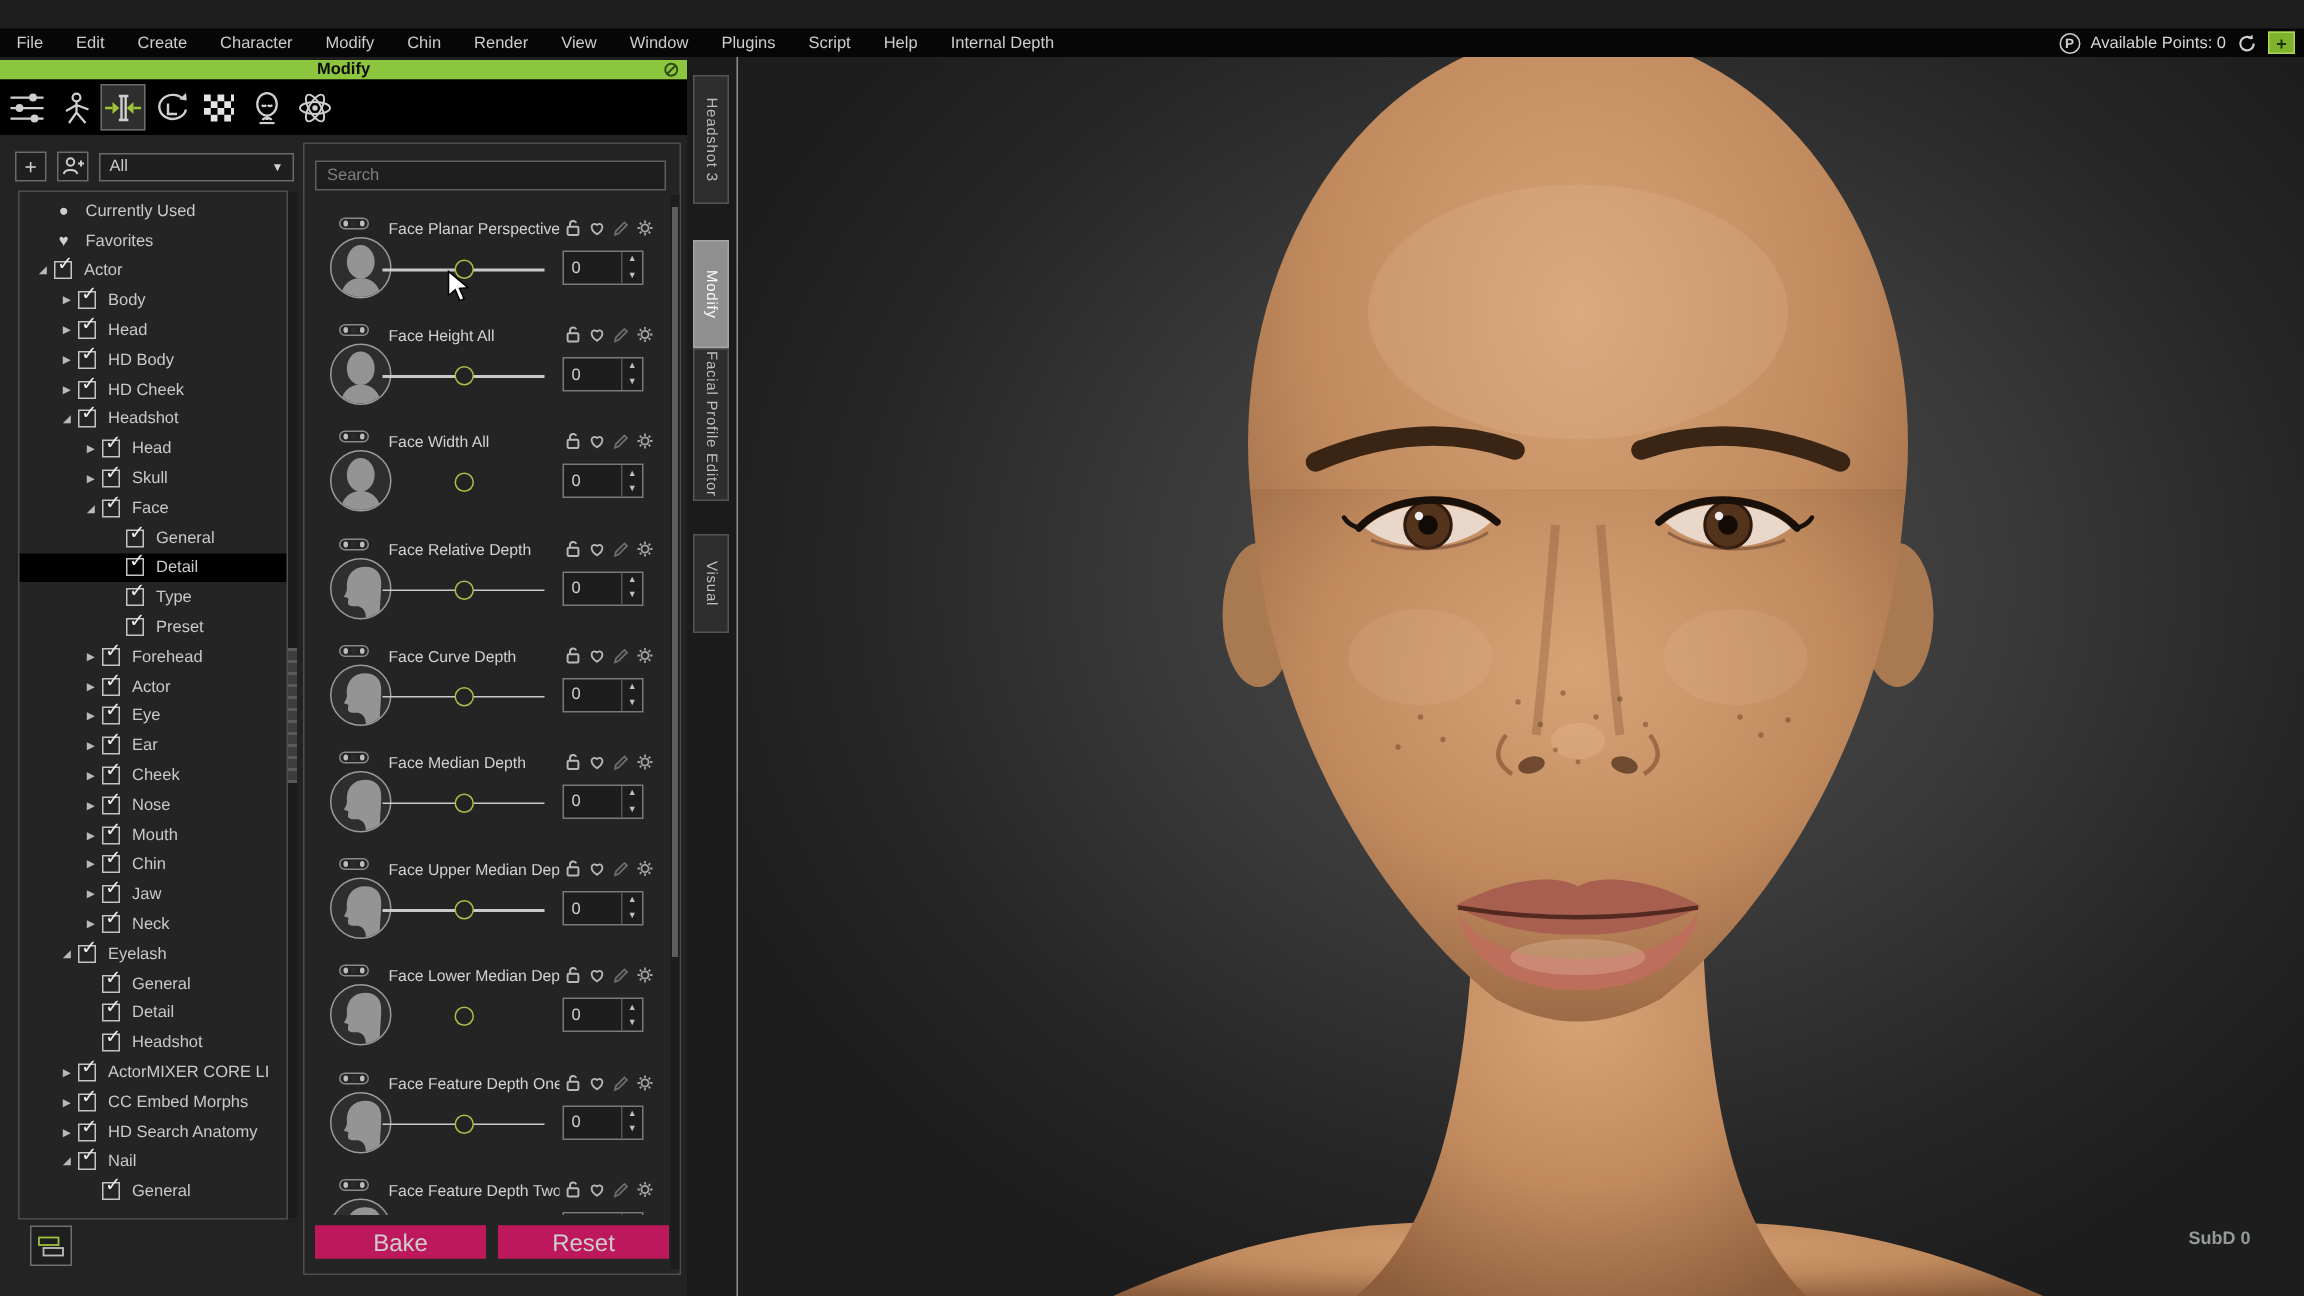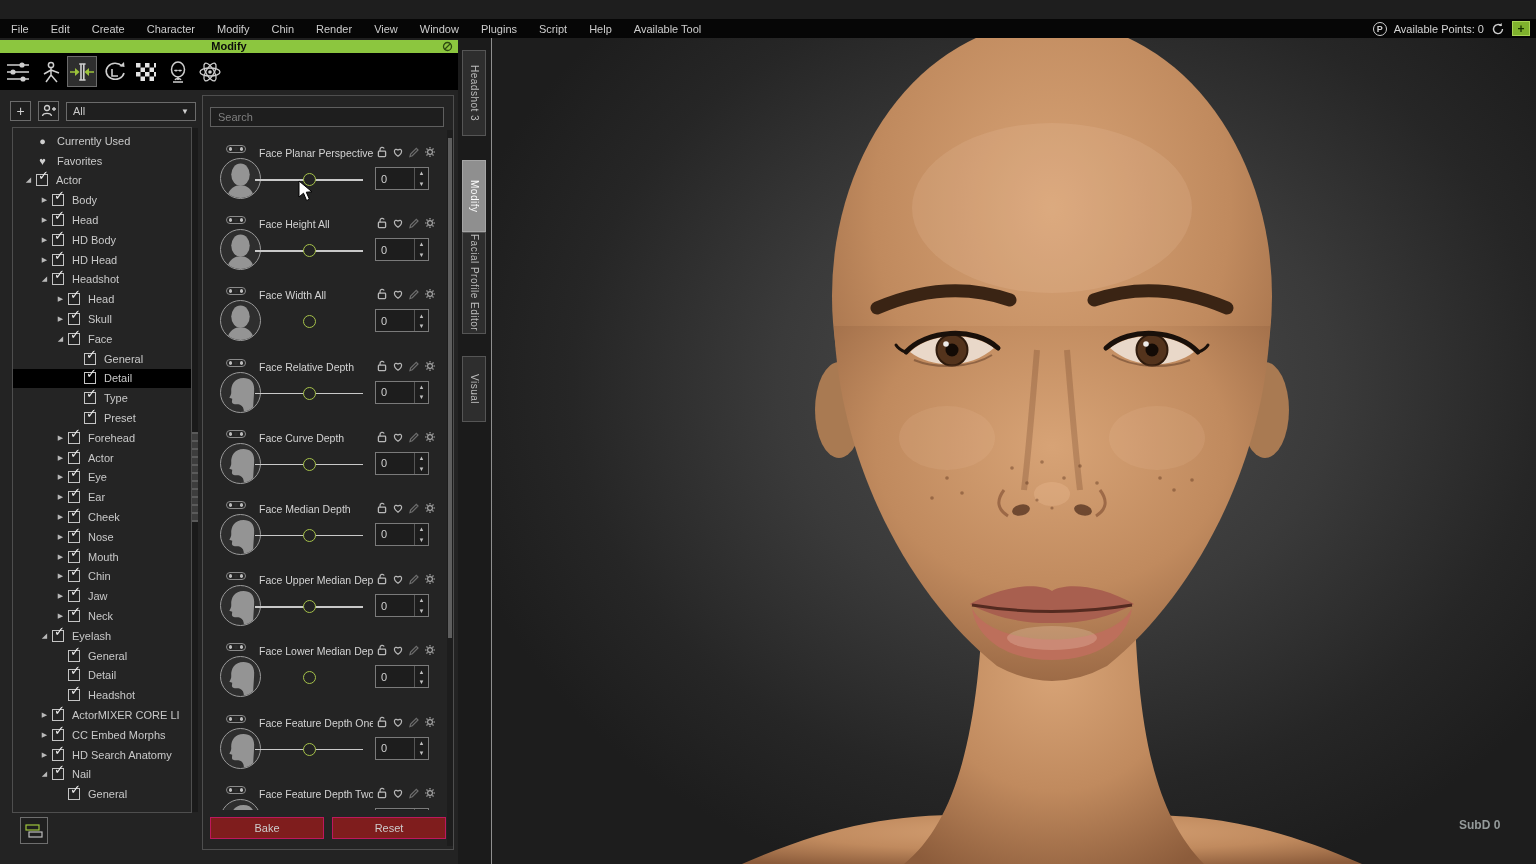--- a/index.html
+++ b/index.html
@@ -66,21 +66,21 @@
   .sthumb{position:absolute;left:16px;top:15px;width:41px;height:41px;border:1px solid #9a9a9a;border-radius:50%;overflow:hidden;background:#2e2e2e;}
   .slabel{position:absolute;left:55px;top:4px;width:114px;font-size:10.5px;color:#d2d2d2;white-space:nowrap;overflow:hidden;}
   .sicons{position:absolute;left:172px;top:3px;display:flex;gap:4px;align-items:center;}
   .track{position:absolute;left:51px;top:36px;width:108px;height:1.5px;background:#c9c9c9;}
   .handle{position:absolute;left:99px;top:30px;width:13px;height:13px;border:1.5px solid #a6c24a;border-radius:50%;background:#232323;}
   .svalue{position:absolute;left:171px;top:24px;width:54px;height:23px;border:1px solid #7a7a7a;background:#1d1d1d;display:flex;}
   .svalue input{width:38px;border:0;background:transparent;color:#cfcfcf;font-size:11px;padding:0 5px;font-family:"Liberation Sans",sans-serif;}
   .spin{width:14px;border-left:1px solid #555;display:flex;flex-direction:column;}
   .spin span{flex:1;font-size:6px;color:#c0c0c0;display:flex;align-items:center;justify-content:center;}
   #morph-buttons{left:204px;top:817px;width:248px;height:23px;display:flex;gap:8px;padding:0 6px;}
-  .m-btn{flex:1;height:22px;border:1px solid #be185d;background:#7f1d1d;color:#cdcdcd;font-size:11px;font-family:"Liberation Sans",sans-serif;}
+  .m-btn{flex:1;height:22px;border:3px solid #be185d;background:#be185d;color:#cdcdcd;font-size:16px;font-family:"Liberation Sans",sans-serif;}
   #morph-scrollbar{left:447px;top:130px;width:6px;height:716px;background:#1d1d1d;}
   #morph-scroll-thumb{position:absolute;left:1px;top:8px;width:4px;height:500px;background:#5e5e5e;}
 
   
   .vtab{position:absolute;left:462px;width:24px;border:1px solid #555;background:#2e2e2e;color:#bdbdbd;
         writing-mode:vertical-rl;font-size:10px;display:flex;align-items:center;justify-content:center;letter-spacing:.5px;white-space:nowrap;}
   .vtab.active{background:#8f8f8f;color:#fbfbfb;border-color:#a5a5a5;}
 
   
   #viewport{left:491px;top:38px;width:1045px;height:826px;border-left:1px solid #8f8f8f;
@@ -102,21 +102,21 @@
         <span class="menu-item">Create</span>
         <span class="menu-item">Character</span>
         <span class="menu-item">Modify</span>
         <span class="menu-item">Chin</span>
         <span class="menu-item">Render</span>
         <span class="menu-item">View</span>
         <span class="menu-item">Window</span>
         <span class="menu-item">Plugins</span>
         <span class="menu-item">Script</span>
         <span class="menu-item">Help</span>
-        <span class="menu-item">Available Tool</span>
+        <span class="menu-item">Internal Depth</span>
       </div>
     <div id="menu-right">
       <span id="points-badge">P</span>
       <span id="points-label">Available Points: 0</span>
       <svg width="14" height="14" viewBox="0 0 14 14">
         <path d="M11.5 7a4.5 4.5 0 1 1-1.4-3.2" fill="none" stroke="#d0d0d0" stroke-width="1.4"></path>
         <path d="M10.6 1l.3 3-3-.4z" fill="#d0d0d0"></path>
       </svg>
       <span id="add-points-btn">+</span>
     </div>
@@ -263,21 +263,21 @@
       <span class="t-icon checkbox">
             <span class="chk">✓</span>
           </span>
       <span class="t-label">HD Body</span>
     </div>
         <div class="titem" style="padding-left: 24px;">
       <span class="expander">▶</span>
       <span class="t-icon checkbox">
             <span class="chk">✓</span>
           </span>
-      <span class="t-label">HD Head</span>
+      <span class="t-label">HD Cheek</span>
     </div>
         <div class="titem" style="padding-left: 24px;">
       <span class="expander">◢</span>
       <span class="t-icon checkbox">
             <span class="chk">✓</span>
           </span>
       <span class="t-label">Headshot</span>
     </div>
         <div class="titem" style="padding-left: 40px;">
       <span class="expander">▶</span>

